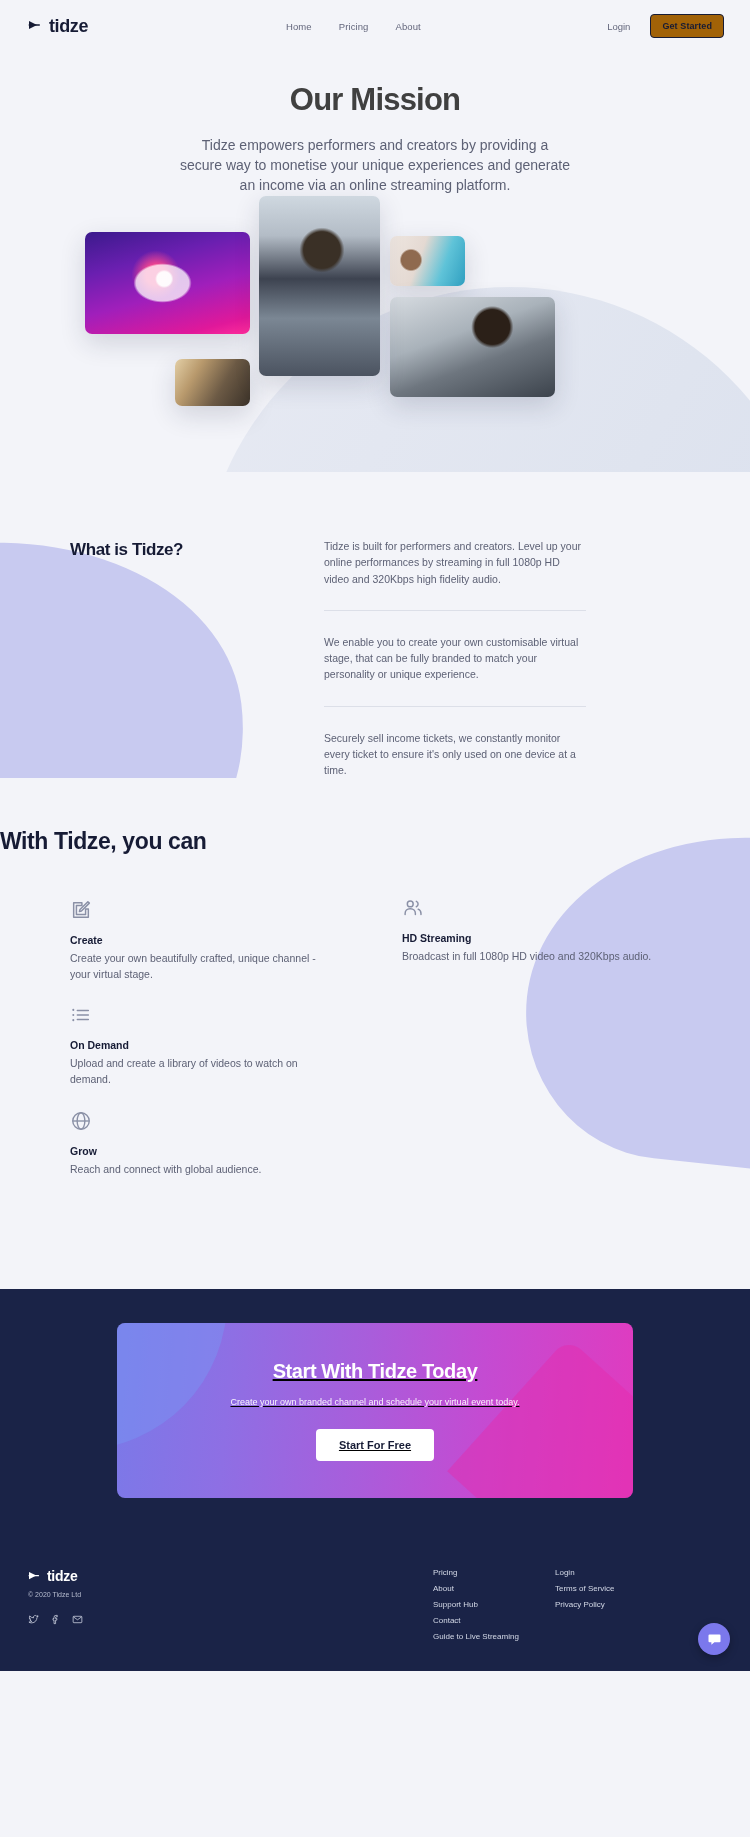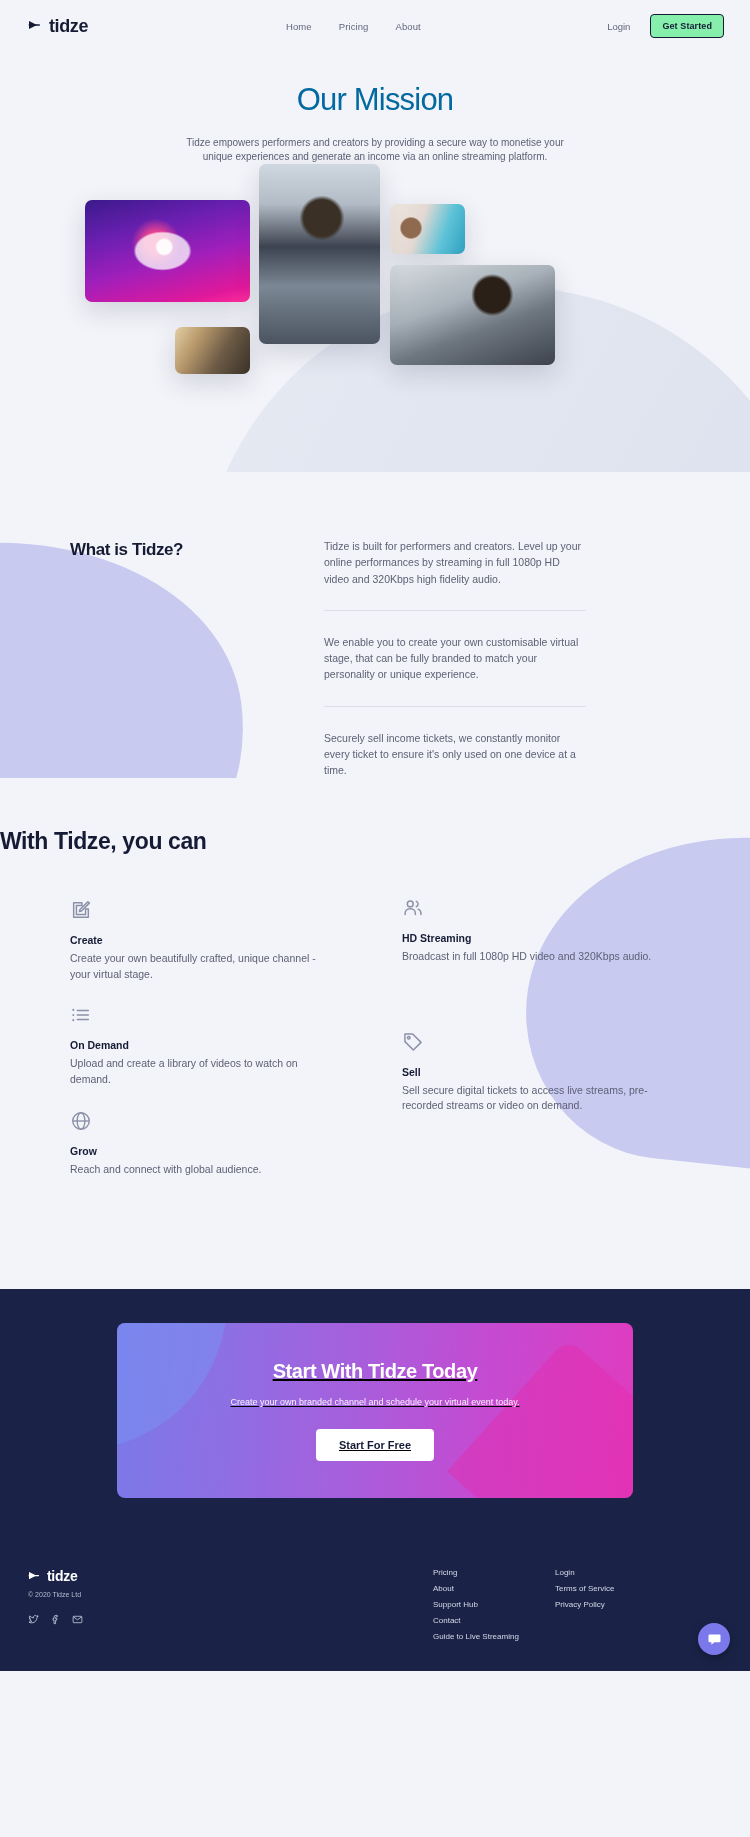--- a/index.html
+++ b/index.html
@@ -55,21 +55,21 @@
     gap: 20px;
   }
   .login-link {
     font-size: 9.5px;
     color: #63667c;
     text-decoration: none;
   }
   .btn-get-started {
     border: 1px solid #161b35;
     border-radius: 4px;
-    background: #86efac;
+    background: #a16207;
     color: #161b35;
     font-size: 9px;
     font-weight: 700;
     padding: 6px 11px;
     cursor: pointer;
     font-family: "Liberation Sans", sans-serif;
     letter-spacing: 0.1px;
   }
 
   
@@ -86,30 +86,30 @@
     height: 620px;
     border-radius: 50%;
     background: linear-gradient(120deg, #e7eaf3 0%, #dfe4ef 55%, #d9dfee 100%);
     z-index: 0;
   }
   .hero-title {
     position: relative;
     z-index: 2;
     text-align: center;
     font-size: 31px;
-    font-weight: 400;
-    color: #0369a1;
+    font-weight: 700;
+    color: #404040;
     letter-spacing: -0.8px;
     padding-top: 30px;
   }
   .hero-sub {
     position: relative;
     z-index: 2;
     text-align: center;
-    font-size: 10px;
+    font-size: 14px;
     line-height: 1.42;
     color: #5d6175;
     width: 390px;
     margin: 18px auto 0;
   }
   .collage { position: relative; z-index: 3; height: 250px; }
   .ph {
     position: absolute;
     border-radius: 7px;
     overflow: hidden;
@@ -449,28 +449,20 @@
       <div class="feat">
         <svg class="feat-icon" width="22" height="22" viewBox="0 0 24 24" fill="none" stroke="currentColor" stroke-width="1.6" stroke-linecap="round" stroke-linejoin="round">
           <circle cx="9" cy="7.5" r="3.2"></circle>
           <path d="M3.4 19v-1.1A5.2 5.2 0 0 1 8.6 12.7h.8a5.2 5.2 0 0 1 5.2 5.2V19"></path>
           <path d="M15.6 4.7a3.2 3.2 0 0 1 0 5.9M17.6 13.3a5 5 0 0 1 3.1 4.6V19"></path>
         </svg>
         <div class="feat-title">HD Streaming</div>
         <div class="feat-desc">Broadcast in full 1080p HD video and 320Kbps audio.</div>
       </div>
 
-      <div class="feat" style="margin-top:66px;">
-        <svg class="feat-icon" width="22" height="22" viewBox="0 0 24 24" fill="none" stroke="currentColor" stroke-width="1.6" stroke-linejoin="round">
-          <path d="M3.2 3.2h8.4l9.2 9.2-8.4 8.4-9.2-9.2z"></path>
-          <circle cx="7.4" cy="7.4" r="1.4"></circle>
-        </svg>
-        <div class="feat-title">Sell</div>
-        <div class="feat-desc">Sell secure digital tickets to access live streams, pre-recorded streams or video on demand.</div>
-      </div>
 
     </div>
 
   </div>
 </section>
 
 <section class="cta-wrap">
   <div class="cta-card">
     <div class="cta-shape-a"></div>
     <div class="cta-shape-b"></div>

